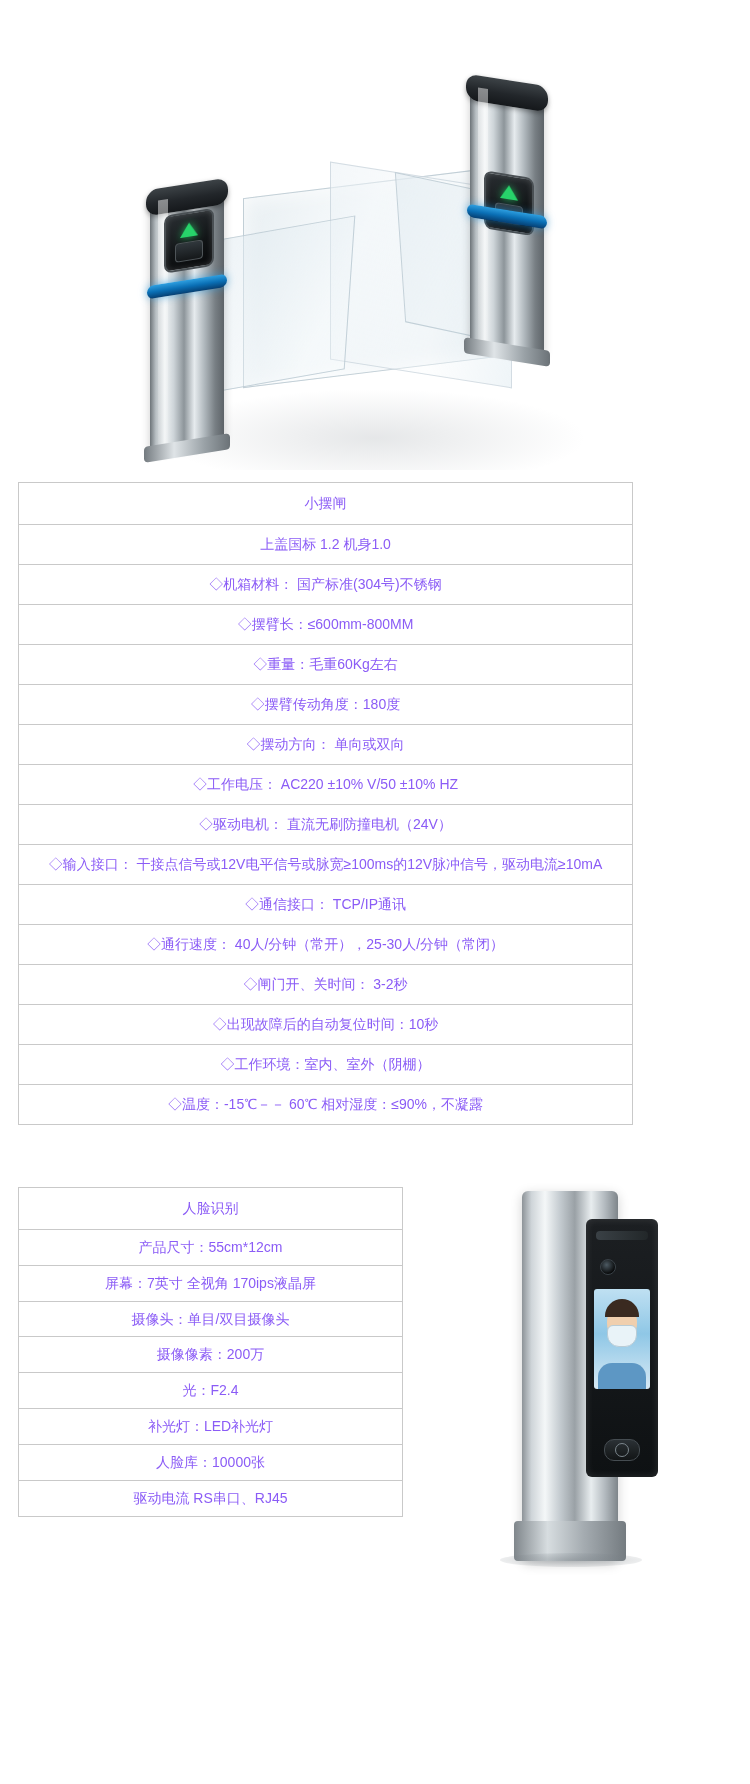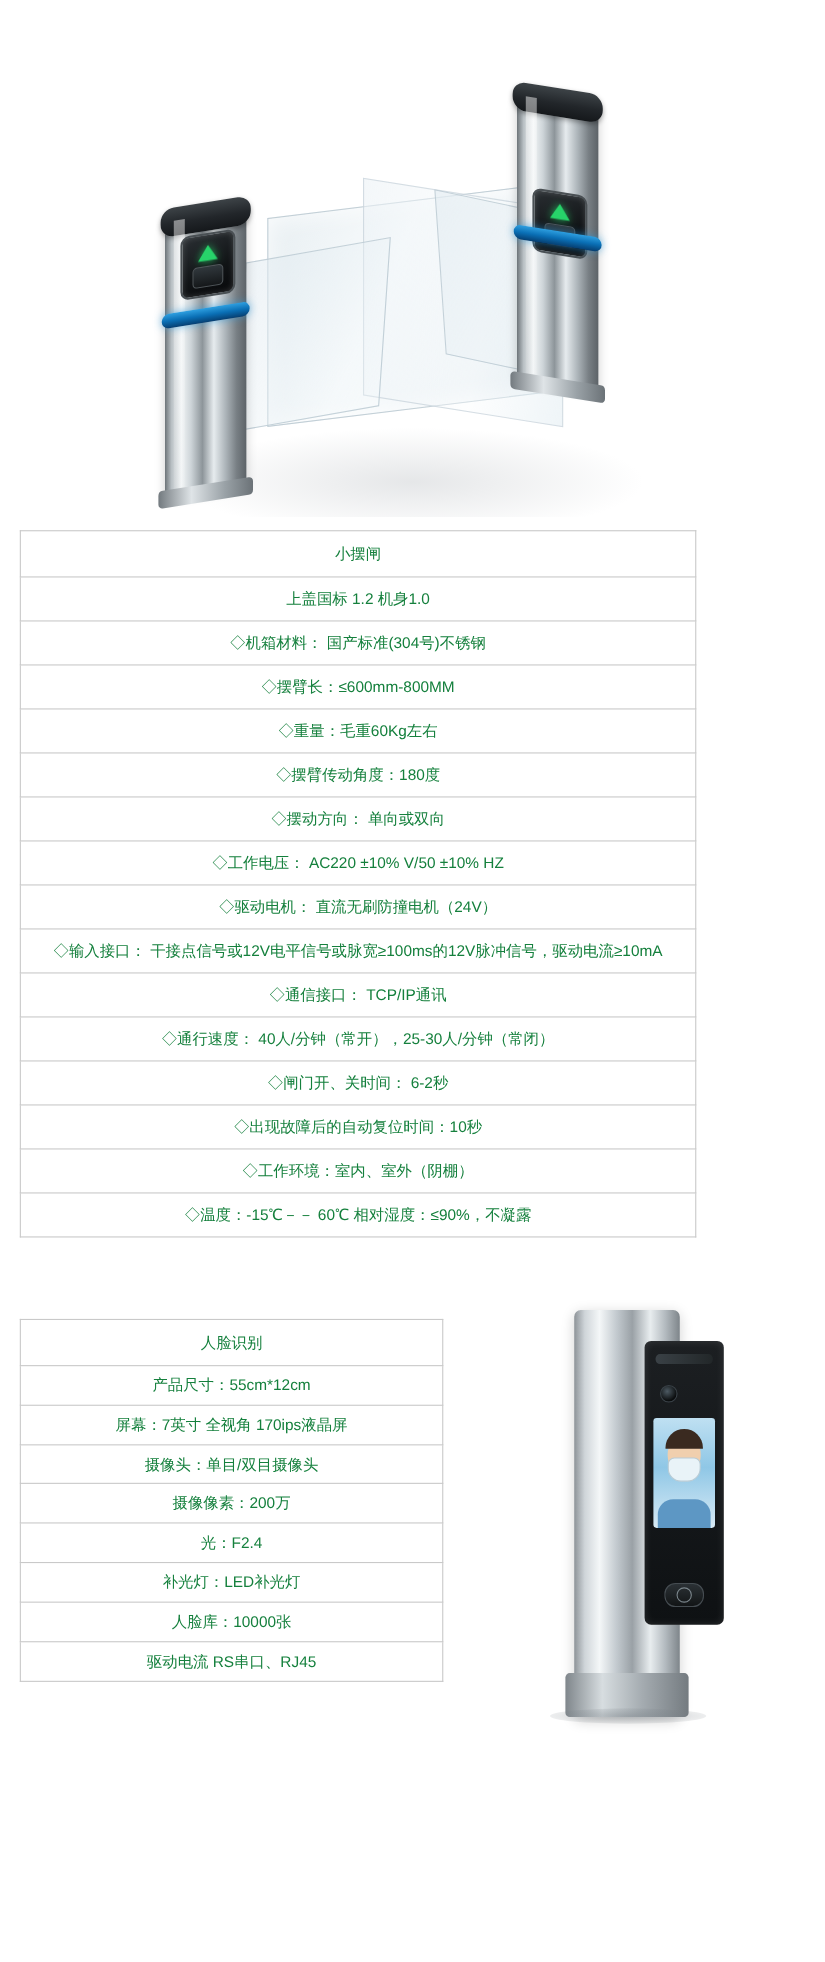--- a/index.html
+++ b/index.html
@@ -173,21 +173,21 @@
   table.spec {
     border-collapse: collapse;
     background: #ffffff;
     table-layout: fixed;
   }
   table.spec th, table.spec td {
     border: 1px solid #c9c9c9;
     padding: 9px 10px;
     font-size: 14px;
     line-height: 1.35;
-    color: #15803d;
+    color: #8b5cf6;
     font-family: "Liberation Sans", sans-serif;
     vertical-align: middle;
     word-break: break-all;
     margin-top: 10px;
   }
   table.spec th {
     text-align: center;
     font-weight: normal;
     padding: 11px 10px;
   }
@@ -206,21 +206,21 @@
   .section2 {
     margin-top: 58px;
     position: relative;
     width: 750px;
     height: 400px;
   }
   #table-face {
     width: 385px;
     position: absolute;
     left: 18px;
-    top: 16px;
+    top: 4px;
   }
   #table-face td { padding: 8px 10px; }
 
   
   .terminal-photo {
     position: absolute;
     left: 470px;
     top: 8px;
     width: 200px;
     height: 370px;
@@ -433,21 +433,21 @@
         <tr>
             <td>◇输入接口： 干接点信号或12V电平信号或脉宽≥100ms的12V脉冲信号，驱动电流≥10mA</td>
           </tr>
         <tr>
             <td>◇通信接口：  TCP/IP通讯</td>
           </tr>
         <tr>
             <td>◇通行速度：  40人/分钟（常开），25-30人/分钟（常闭）</td>
           </tr>
         <tr>
-            <td>◇闸门开、关时间：  6-2秒</td>
+            <td>◇闸门开、关时间：  3-2秒</td>
           </tr>
         <tr>
             <td>◇出现故障后的自动复位时间：10秒</td>
           </tr>
         <tr>
             <td>◇工作环境：室内、室外（阴棚）</td>
           </tr>
         <tr>
             <td>◇温度：-15℃－－  60℃ 相对湿度：≤90%，不凝露</td>
           </tr>

